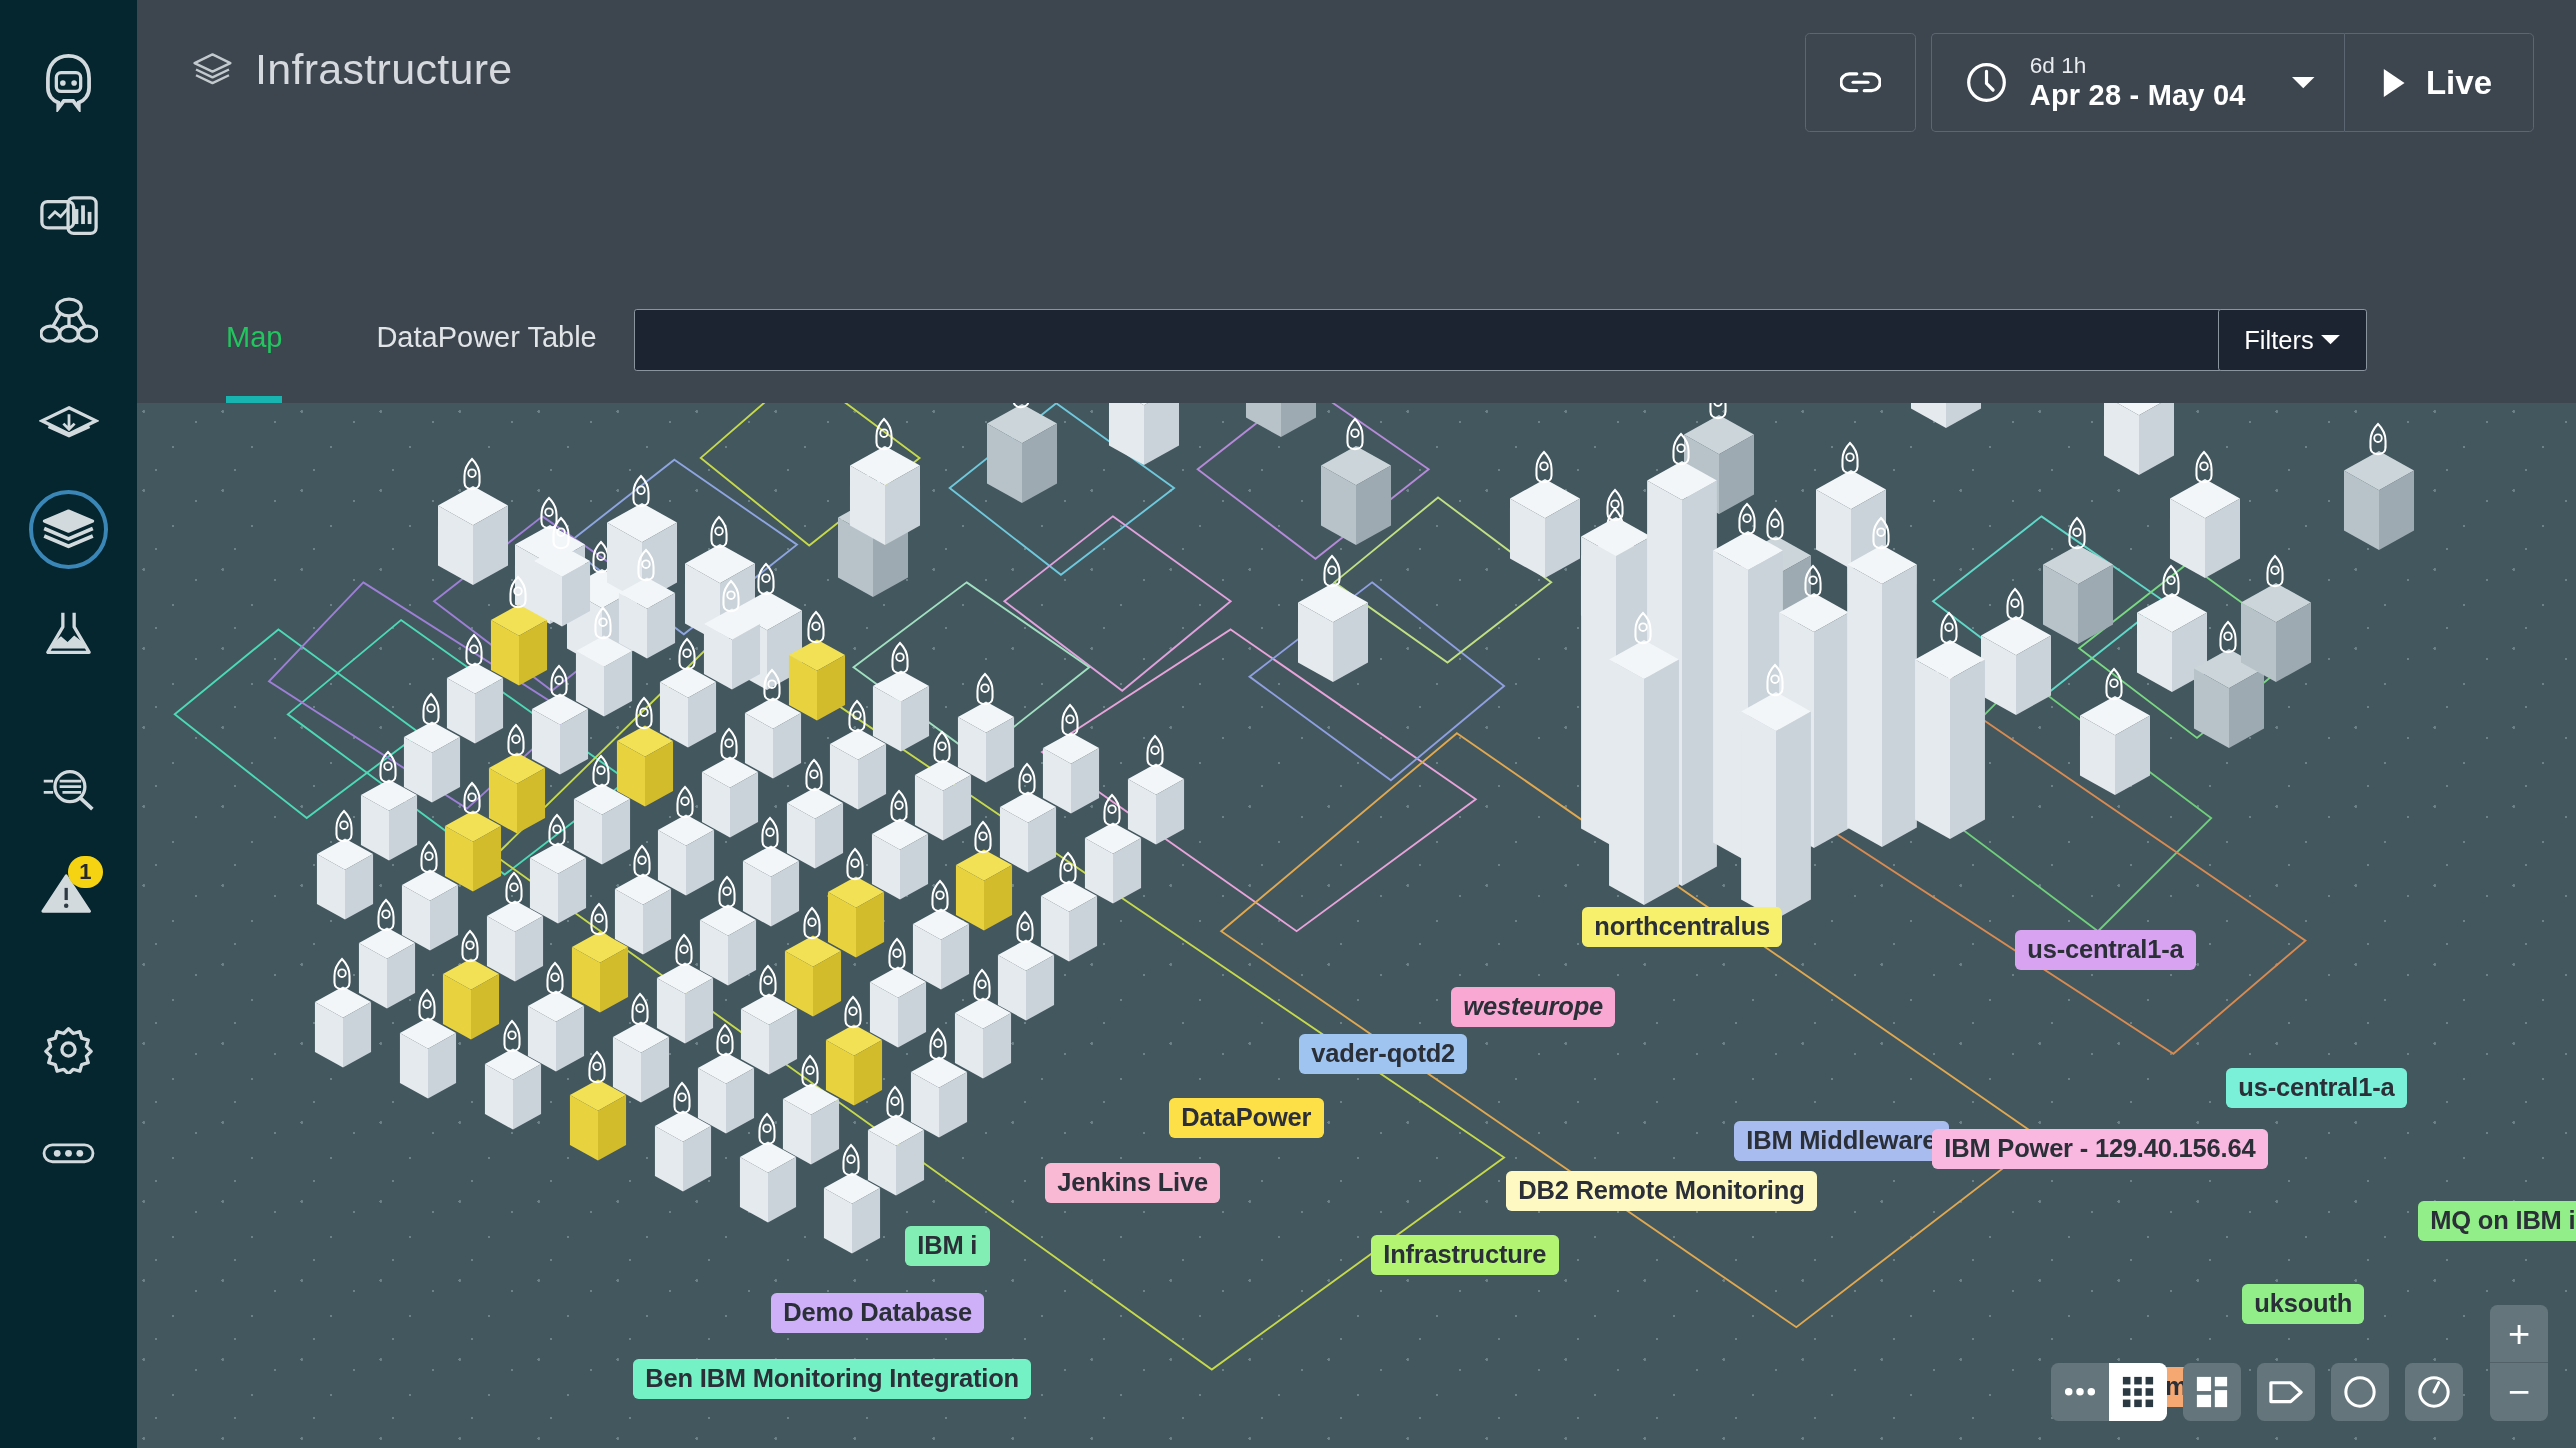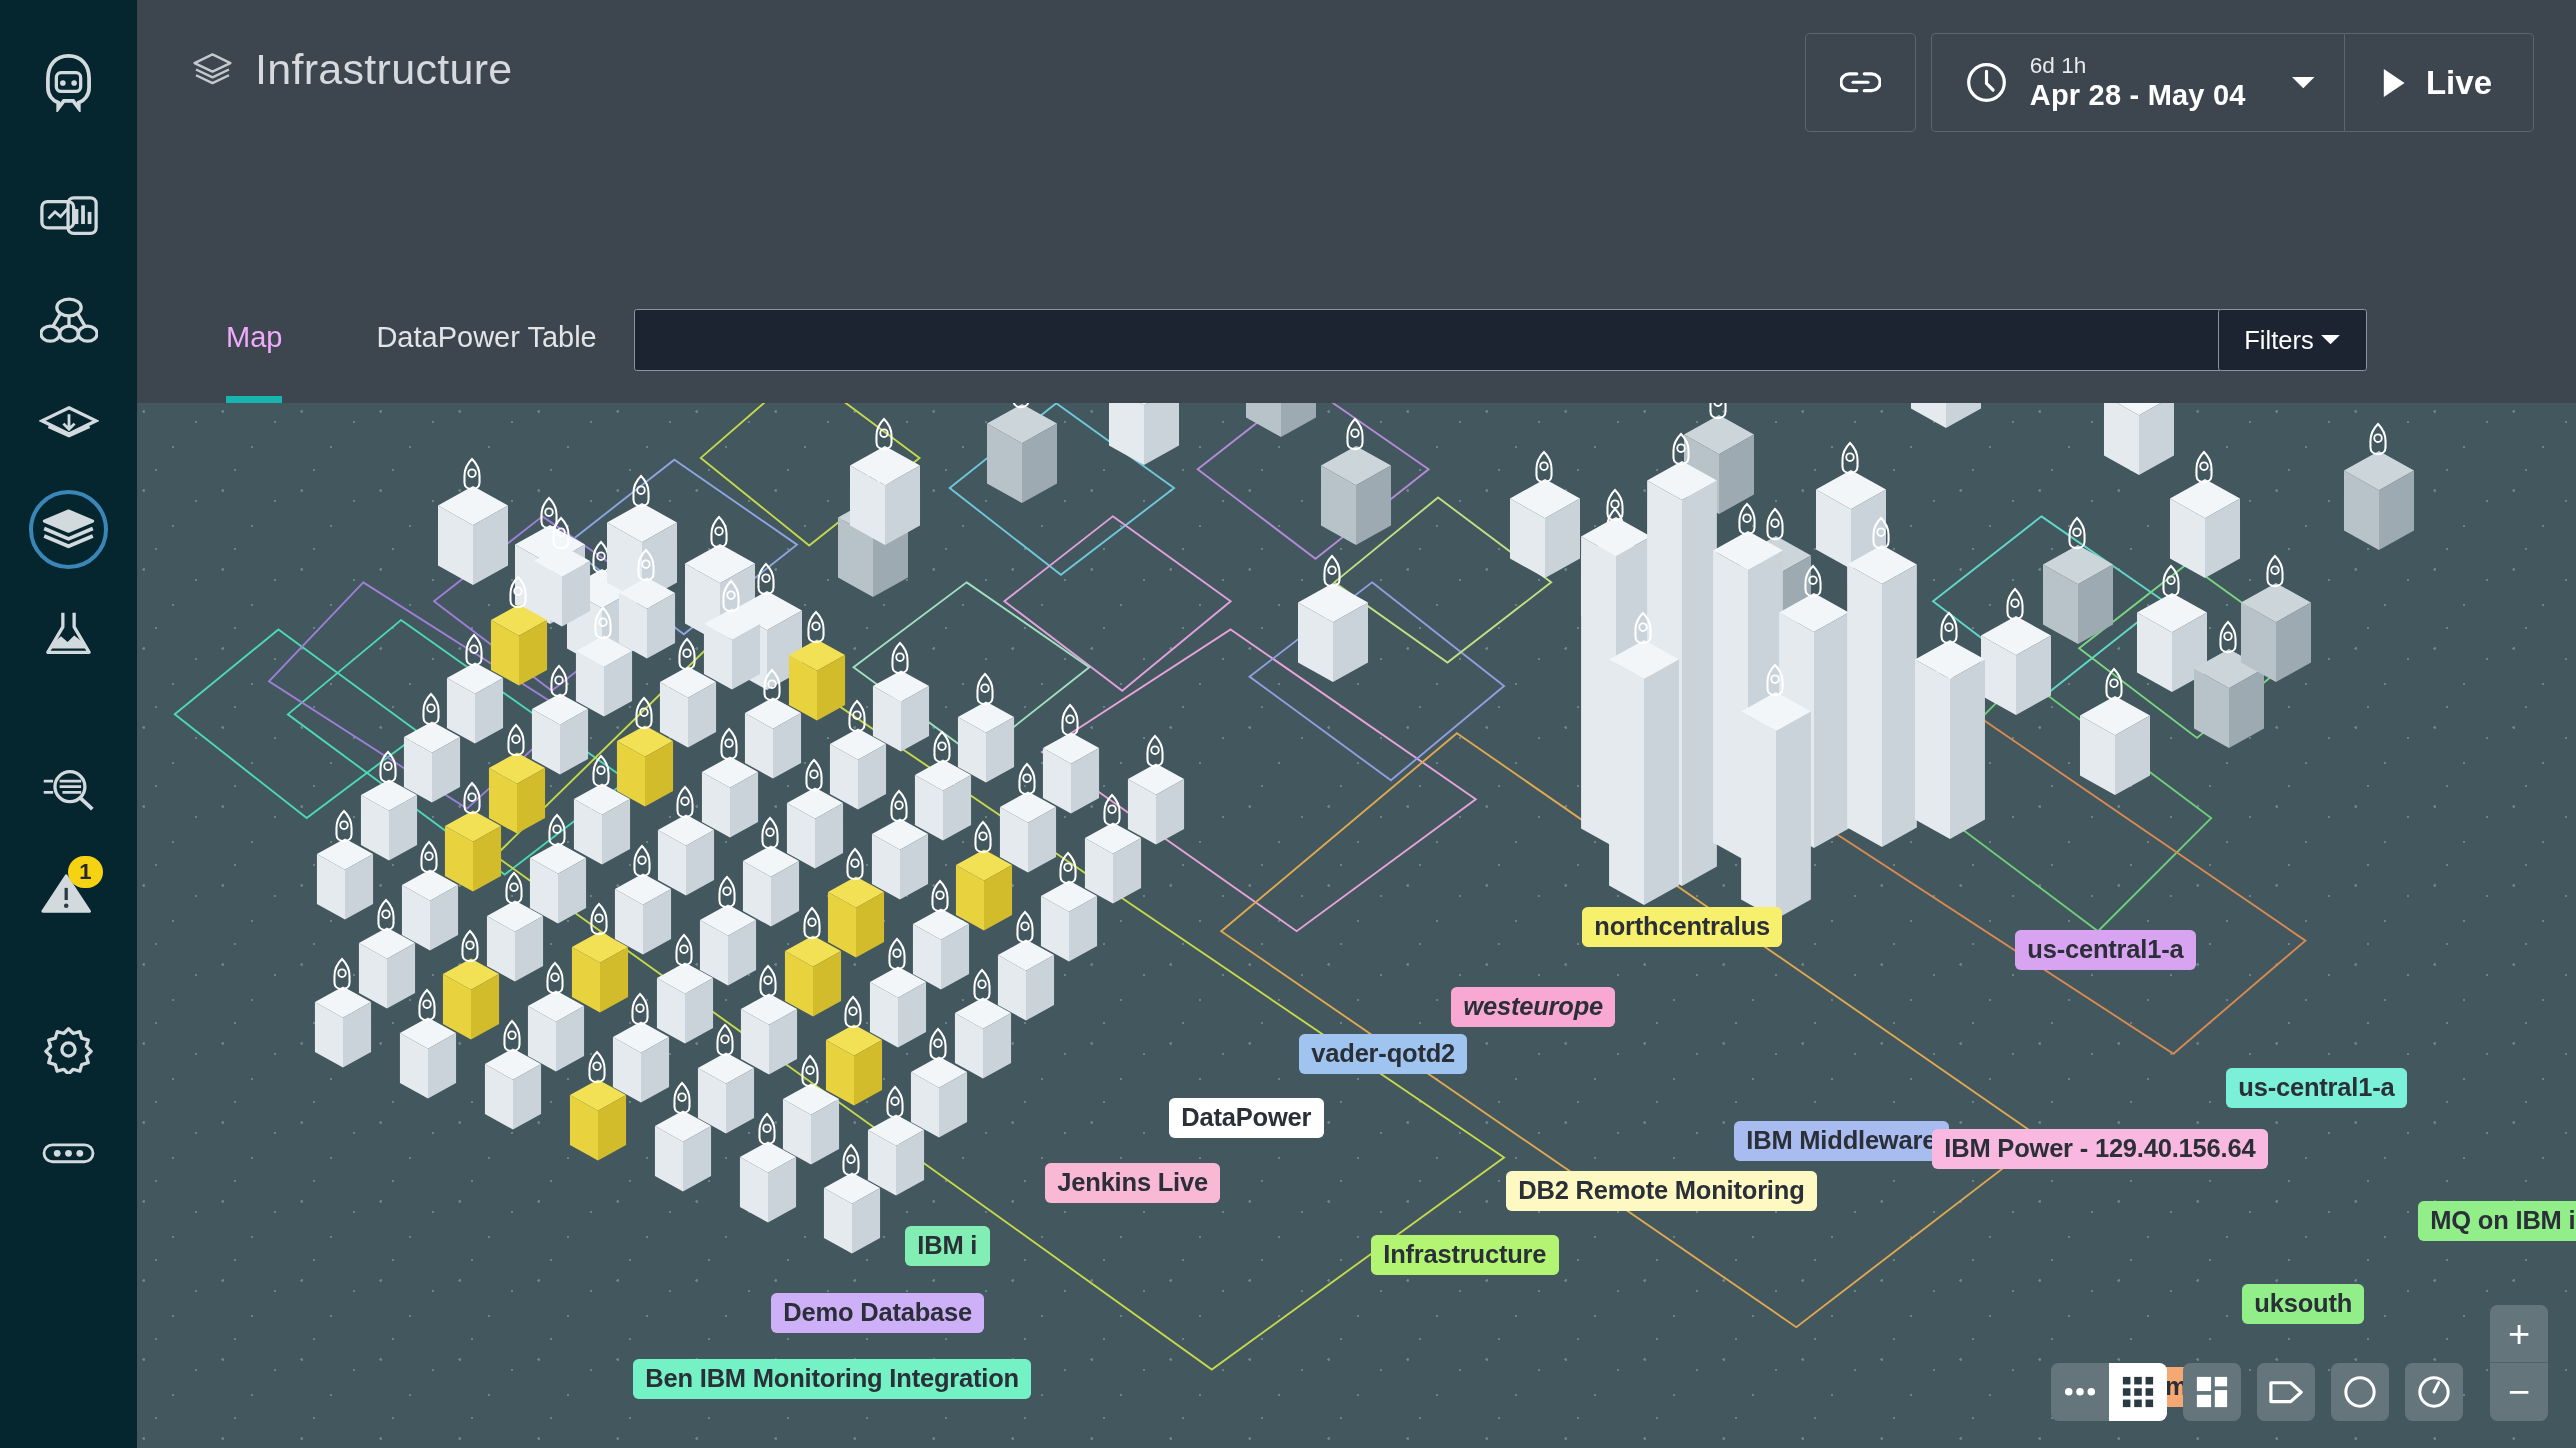--- a/index.html
+++ b/index.html
@@ -32,21 +32,21 @@
   #tp-caret{margin-left:24.5px;}
   #live-btn{padding:0 41px 0 36px;display:flex;align-items:center;gap:19px;
     border-top-left-radius:0;border-bottom-left-radius:0;}
   #live-label{font-size:33px;color:#fff;font-weight:bold;}
 
   
   #toolbar{position:absolute;left:137px;top:271px;width:2439px;height:132px;background:#3d454f;}
   #tabs{position:absolute;left:42px;top:0;height:132px;display:flex;align-items:center;gap:0;}
   .tab{position:relative;height:132px;display:flex;align-items:center;padding:0 47px;
     font-size:29px;color:#e2e5e8;cursor:pointer;}
-  .tab.active{color:#f0abfc;}
+  .tab.active{color:#22c55e;}
   .tab.active::after{content:"";position:absolute;left:47px;right:47px;bottom:0;height:6.6px;background:#18b5b0;}
   #help-icon{position:absolute;left:578px;top:45px;cursor:pointer;}
   #search-input{position:absolute;left:634px;top:309px;width:1590px;height:62px;
     background:#1c2431;border:0.9px solid #8a949f;border-radius:2.8px;color:#fff;
     font-size:24.5px;padding:0 17px;font-family:"Liberation Sans",sans-serif;outline:none;}
   #filters-btn{position:absolute;left:2218px;top:309px;width:149px;height:62px;background:#1c2431;
     border:0.9px solid #8a949f;border-radius:2.8px;display:flex;align-items:center;justify-content:center;
     gap:6px;cursor:pointer;}
   #filters-label{font-size:25.5px;color:#ffffff;}
 
@@ -1065,21 +1065,21 @@
           <path d="M17 2 C22 7 25 14 25 20 L25 27 C25 31 22 34 17 34 C12 34 9 31 9 27 L9 20 C9 14 12 7 17 2 Z" fill="none" stroke="#ffffff" stroke-width="2.2"></path>
        <circle cx="17" cy="17" r="4" fill="none" stroke="#ffffff" stroke-width="2"></circle>
         </svg></div>
     </div>
   <div id="label-layer">
       <div class="maplabel" style="left: 1445px; top: 504px; background: rgb(247, 240, 109);">northcentralus</div>
       <div class="maplabel" style="left: 1878px; top: 527px; background: rgb(216, 163, 240);">us-central1-a</div>
       <div class="maplabel" style="left: 1314px; top: 584px; background: #f9a8d4; font-style: italic;">westeurope</div>
       <div class="maplabel" style="left: 1162px; top: 631px; background: rgb(159, 196, 240);">vader-qotd2</div>
       <div class="maplabel" style="left: 2089px; top: 665px; background: rgb(123, 240, 217);">us-central1-a</div>
-      <div class="maplabel" style="left: 1032px; top: 695px; background: #ffffff;">DataPower</div>
+      <div class="maplabel" style="left: 1032px; top: 695px; background: #fde047;">DataPower</div>
       <div class="maplabel" style="left: 1597px; top: 718px; background: rgb(168, 188, 240);">IBM Middleware</div>
       <div class="maplabel" style="left: 1795px; top: 726px; background: rgb(249, 184, 224);">IBM Power - 129.40.156.64</div>
       <div class="maplabel" style="left: 908px; top: 760px; background: rgb(249, 184, 212);">Jenkins Live</div>
       <div class="maplabel" style="left: 1369px; top: 768px; background: #fef9c3;">DB2 Remote Monitoring</div>
       <div class="maplabel" style="left: 2281px; top: 798px; background: rgb(146, 238, 136);">MQ on IBM i</div>
       <div class="maplabel" style="left: 768px; top: 823px; background: rgb(130, 238, 179);">IBM i</div>
       <div class="maplabel" style="left: 1234px; top: 832px; background: rgb(179, 245, 115);">Infrastructure</div>
       <div class="maplabel" style="left: 2105px; top: 881px; background: rgb(146, 238, 136);">uksouth</div>
       <div class="maplabel" style="left: 634px; top: 890px; background: rgb(205, 176, 247);">Demo Database</div>
       <div class="maplabel" style="left: 1936px; top: 964px; background: rgb(245, 168, 114);">k8s-demo</div>

